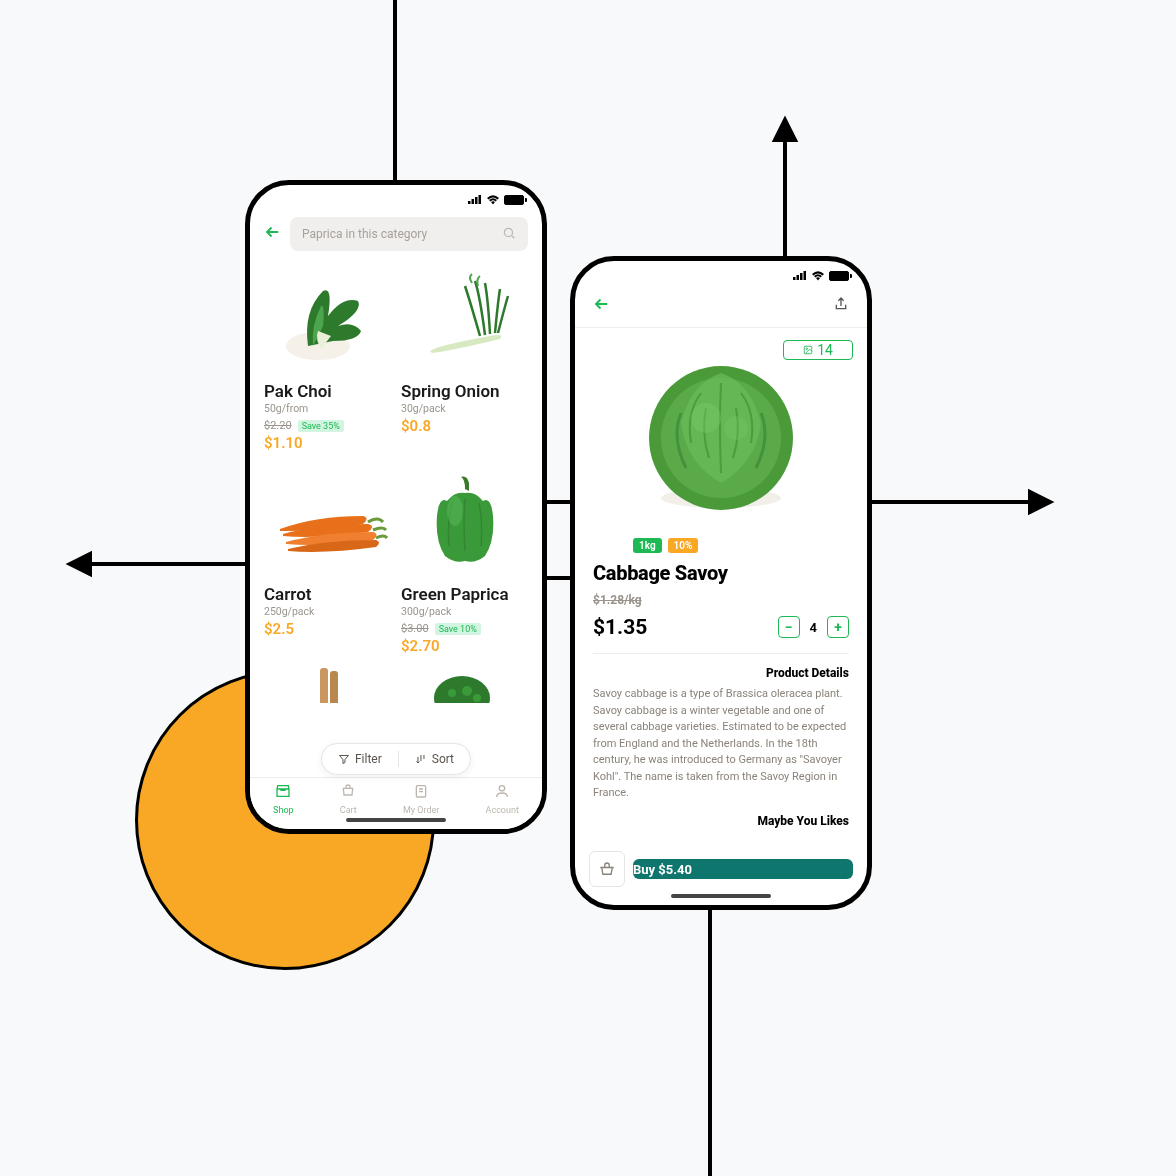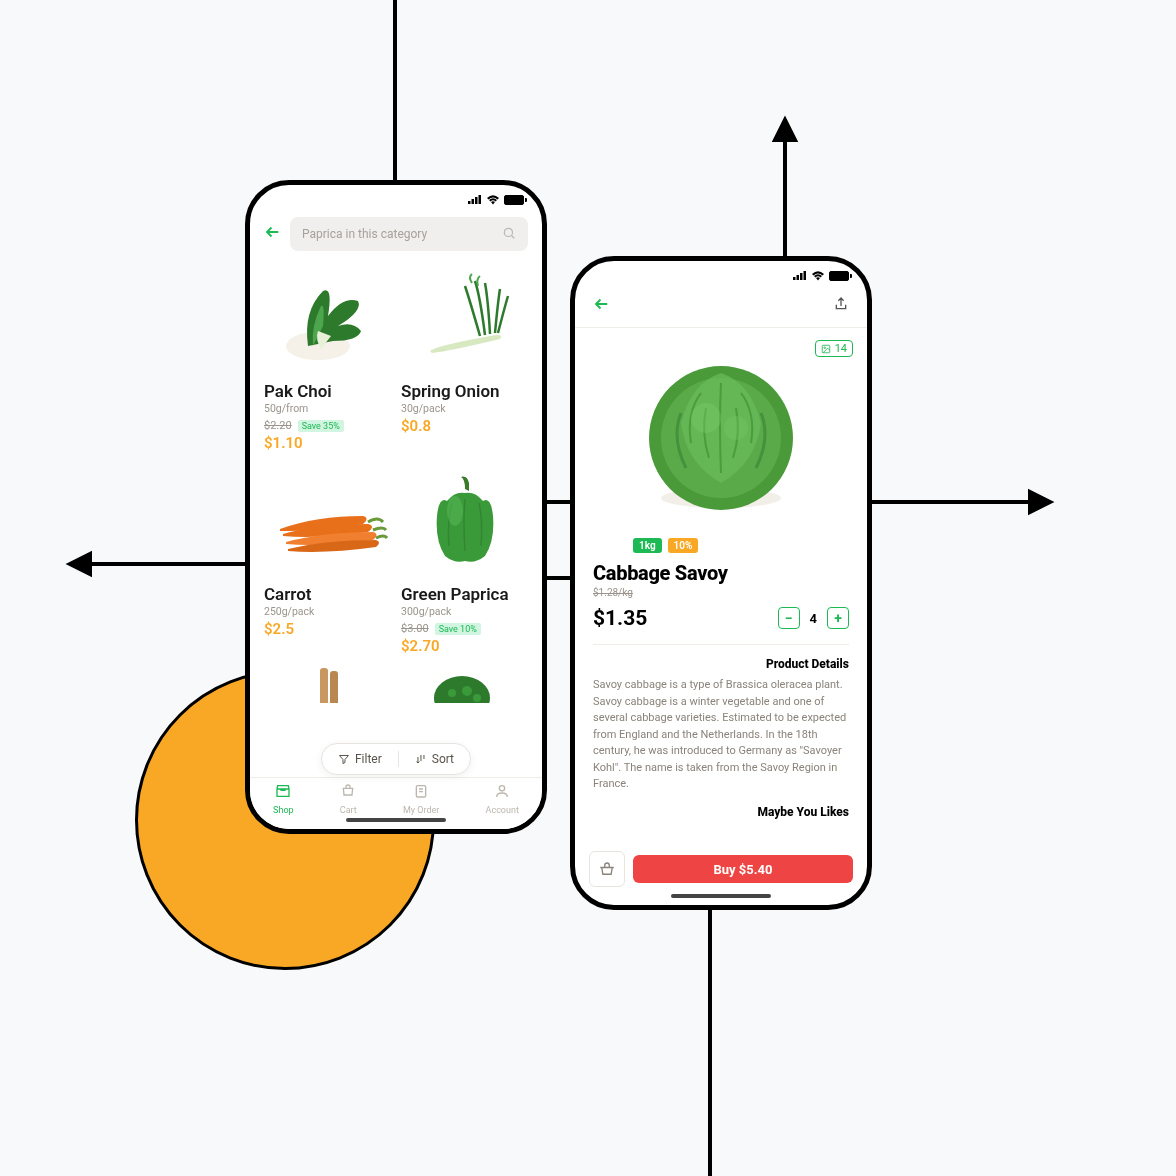--- a/index.html
+++ b/index.html
@@ -260,22 +260,22 @@
 .img-count {
   position: absolute;
   top: 12px;
   right: 14px;
   display: flex;
   align-items: center;
   gap: 4px;
   border: 1px solid #1db954;
   color: #1db954;
   border-radius: 4px;
-  padding: 1px 5px;
-  font-size: 11px;
+  padding: 1px 19px;
+  font-size: 14px;
 }
 .detail-body {
   padding: 0 18px;
 }
 .badges {
   display: flex;
   gap: 6px;
 }
 .badge-green {
   background: #1db954;
@@ -295,23 +295,24 @@
   border-radius: 3px;
 }
 .detail-title {
   font-size: 20px;
   font-weight: 800;
   margin-top: 8px;
   letter-spacing: -0.3px;
 }
 .detail-old {
   color: #9a948c;
-  font-size: 10px;
+  font-size: 12px;
   text-decoration: line-through;
-  margin-top: 2px;
+  margin-top: 8px;
+  font-weight: bold;
 }
 .price-qty-row {
   display: flex;
   justify-content: space-between;
   align-items: center;
   margin-top: 8px;
   padding-bottom: 14px;
   border-bottom: 1px solid #f0ede9;
 }
 .detail-price {
@@ -368,27 +369,26 @@
   border: 1px solid #e8e4df;
   border-radius: 6px;
   display: flex;
   align-items: center;
   justify-content: center;
   color: #8a837a;
   cursor: pointer;
 }
 .buy-btn {
   flex: 1;
-  height: 28px;
-  background: #ef4444;
+  height: 20px;
+  background: #0f766e;
   color: #fff;
   border-radius: 6px;
   display: flex;
   align-items: center;
-  justify-content: center;
   font-size: 13px;
   font-weight: 700;
   cursor: pointer;
 }
 </style>
 </head>
 <body>
 
 <svg class="arrow" style="left:0;top:0;width:1176px;height:1176px;position:absolute;z-index:1;">
 

